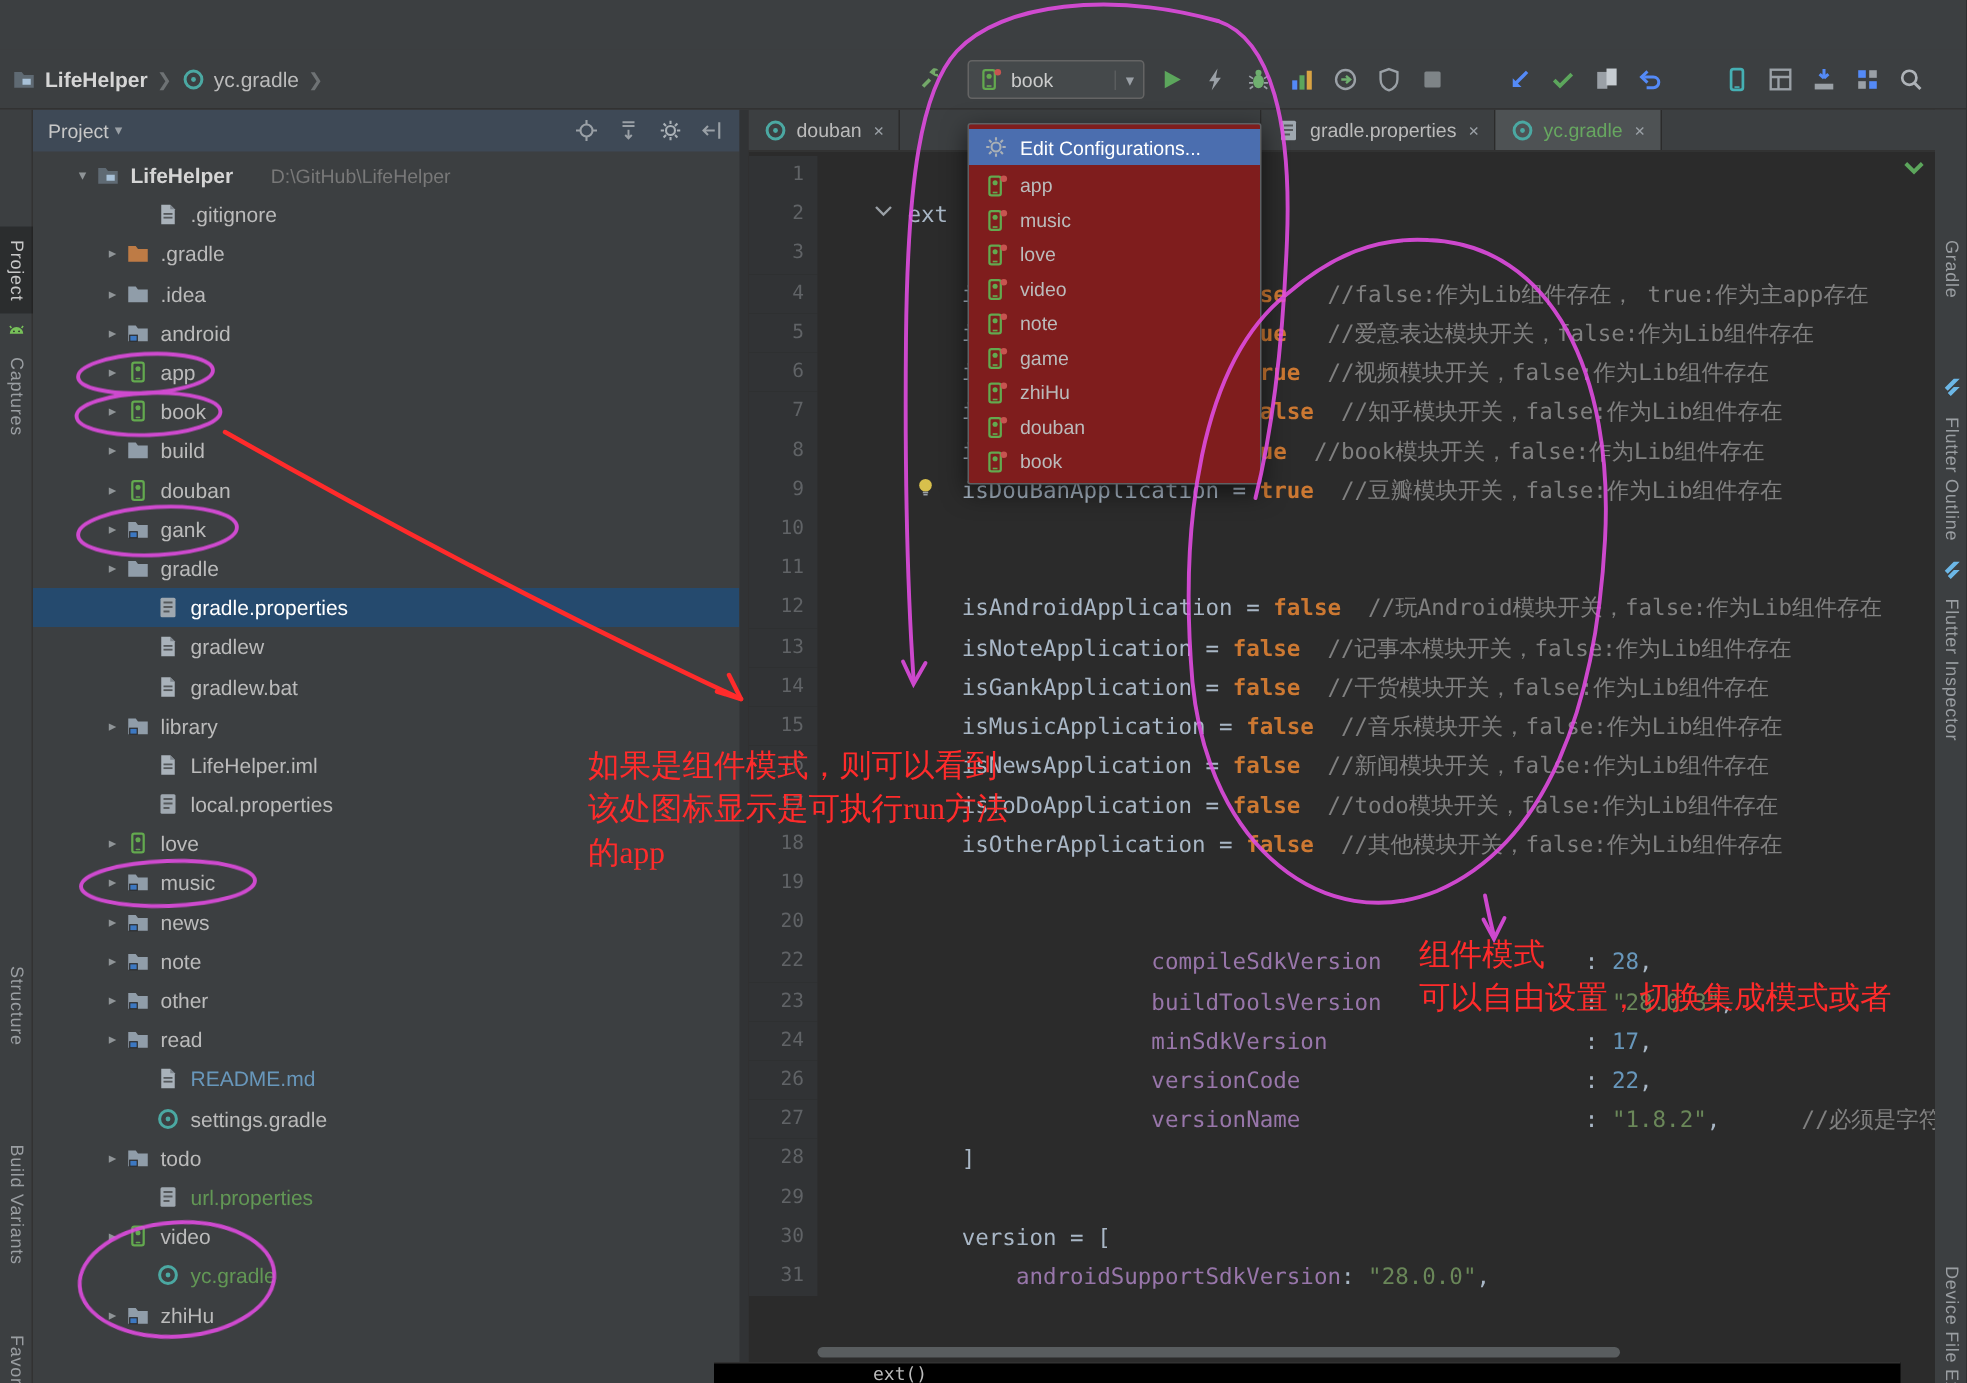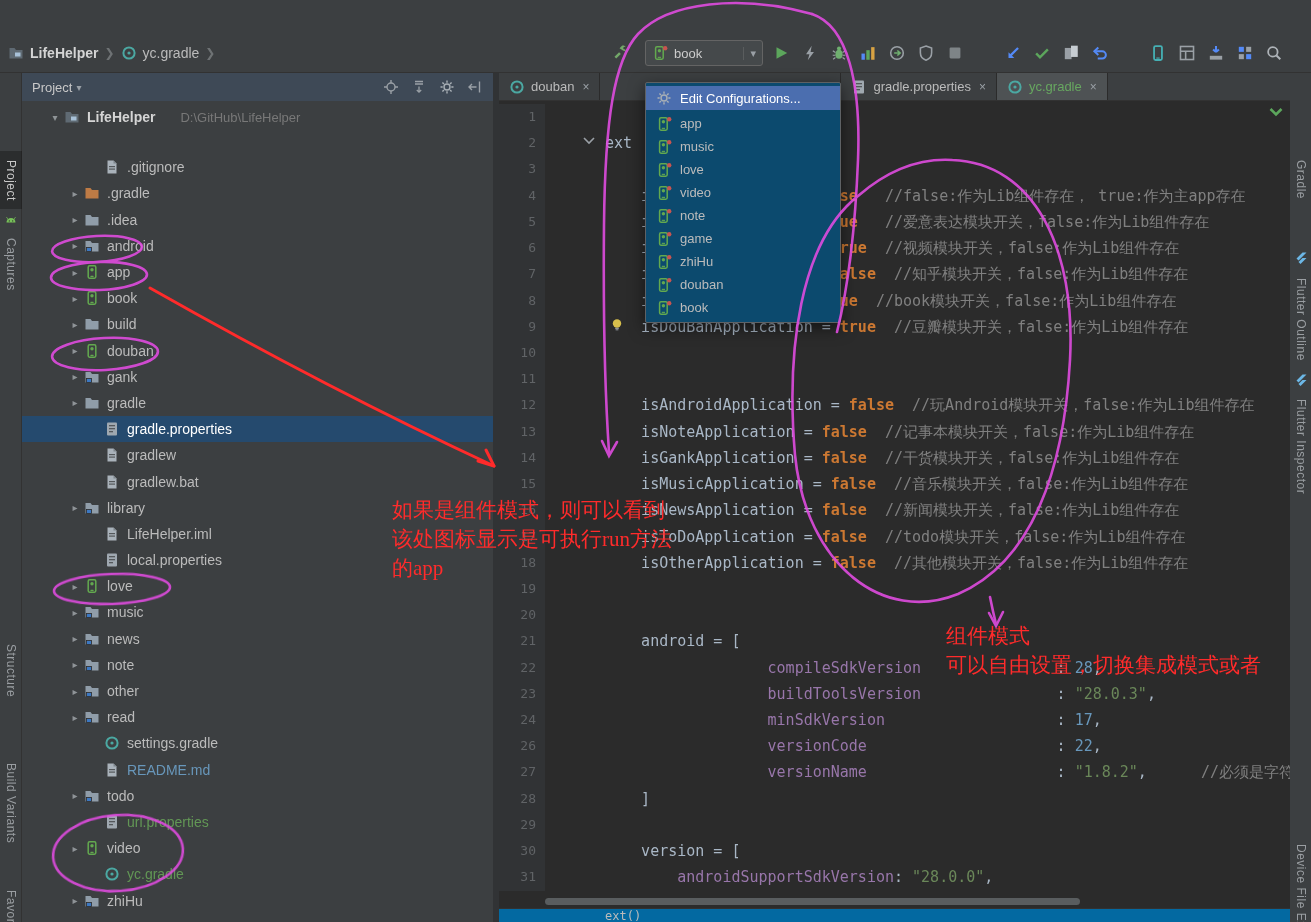--- a/index.html
+++ b/index.html
@@ -50,26 +50,26 @@
 .tab.active{background:#4E5254}
 .tab-filler{width:241px;flex:0 0 auto;background:#3C3F41;border-right:1px solid #2B2B2B}
 .tab-close{color:#9AA0A6;font-size:12px;margin-left:2px}
 .code{position:absolute;left:0;top:28px;right:0;bottom:0;overflow:hidden;font-family:"DejaVu Sans Mono","Liberation Mono",monospace;font-size:15px;padding-top:3px}
 .cl{display:flex;height:26.23px;line-height:26.23px}
 .cl .ln{width:46px;flex:0 0 46px;text-align:right;padding-right:9px;color:#606366;font-size:13px;background:#313335}
 .cl .ct{padding-left:60px;white-space:pre}
 .tk-p{color:#A9B7C6}.tk-k{color:#CC7832;font-weight:bold}.tk-c{color:#808080}
 .tk-key{color:#9876AA}.tk-n{color:#6897BB}.tk-s{color:#6A8759}
 .hscroll{position:absolute;left:545px;top:898px;width:535px;height:7px;background:#595D5F;border-radius:4px;z-index:8}
-.bottom-bar{position:absolute;left:499px;top:908px;width:791px;height:14px;background:#0369a1;border-top:1px solid #323232;z-index:9;font-size:12px;color:#BBB}
+.bottom-bar{position:absolute;left:476px;top:908px;width:791px;height:14px;background:#000000;border-top:1px solid #323232;z-index:9;font-size:12px;color:#BBB}
 .bottom-bar span{margin-left:106px;font-family:"DejaVu Sans Mono",monospace}
 
 .abs-ic{position:absolute;z-index:6}
 
-.popup{position:absolute;left:645px;top:82px;width:196px;background:#0c4a6e;border:1px solid #5E6164;border-radius:2px;box-shadow:0 5px 16px rgba(0,0,0,.55);z-index:30;padding:3px 0}
+.popup{position:absolute;left:645px;top:82px;width:196px;background:#7f1d1d;border:1px solid #5E6164;border-radius:2px;box-shadow:0 5px 16px rgba(0,0,0,.55);z-index:30;padding:3px 0}
 .pitem{display:flex;align-items:center;gap:8px;height:23px;padding:0 10px;font-size:13px;color:#BBB;cursor:default}
 .pitem .ic{flex:0 0 auto}
 .pitem.selected{background:var(--popup_selection);color:#FFF}
 .pitem.first{height:24px;margin-bottom:2px}
 
 .overlay{position:absolute;inset:0;z-index:40;pointer-events:none}
 .mg{stroke:var(--magenta);stroke-width:2.6;opacity:.9}
 .rd{stroke:var(--red);stroke-width:3}
 .red-note{position:absolute;z-index:25;color:var(--red);font-size:21px;line-height:29px;font-family:"Liberation Serif",serif;white-space:nowrap}
 </style>
@@ -291,21 +291,21 @@
           <span class="arrow">▾</span>
           <span class="ic">
             <svg viewBox="0 0 16 16" width="16" height="16">
               <path d="M1.5 3h5l1.5 2h6.5v8.5h-13z" fill="#5F6A73"></path>
               <rect x="7" y="7.5" width="5.5" height="4" fill="#A8C1D8"></rect>
             </svg>
           </span>
           <span style="font-weight: bold; color: rgb(213, 213, 213);">LifeHelper</span>
           <span class="tsub">D:\GitHub\LifeHelper</span>
         </div>
-        <div class="trow" style="padding-left: 44px; margin-top: 24px;">
+        <div class="trow" style="padding-left: 44px;">
           <span class="arrow" style="width: 38px;"></span>
           <span class="ic">
             <svg viewBox="0 0 16 16" width="16" height="16">
               <path d="M3.5 1.5h6l3 3v10h-9z" fill="#A9B2BA"></path>
               <path d="M9.5 1.5v3h3z" fill="#7E858C"></path>
               <rect x="5" y="7" width="6" height="1.2" fill="#54585B"></rect>
               <rect x="5" y="9.5" width="6" height="1.2" fill="#54585B"></rect>
             </svg>
           </span>
           <span>.gitignore</span>
@@ -527,39 +527,39 @@
               <path d="M1.5 3h5l1.5 2h6.5v8.5h-13z" fill="#909DA9"></path>
               <rect x="2.5" y="9.5" width="5" height="4" fill="#3C78C2" stroke="#2B2B2B" stroke-width="0.8"></rect>
             </svg>
           </span>
           <span>read</span>
         </div>
         <div class="trow" style="padding-left: 44px;">
           <span class="arrow" style="width: 38px;"></span>
           <span class="ic">
             <svg viewBox="0 0 16 16" width="16" height="16">
-              <circle cx="8" cy="8" r="5.6" fill="none" stroke="#4BA8A2" stroke-width="2"></circle>
-              <circle cx="8" cy="8" r="1.6" fill="#4BA8A2"></circle>
-            </svg>
-          </span>
-          <span>settings.gradle</span>
-        </div>
-        <div class="trow" style="padding-left: 44px;">
-          <span class="arrow" style="width: 38px;"></span>
-          <span class="ic">
-            <svg viewBox="0 0 16 16" width="16" height="16">
               <path d="M3.5 1.5h6l3 3v10h-9z" fill="#A9B2BA"></path>
               <path d="M9.5 1.5v3h3z" fill="#7E858C"></path>
               <rect x="5" y="7" width="6" height="1.2" fill="#54585B"></rect>
               <rect x="5" y="9.5" width="6" height="1.2" fill="#54585B"></rect>
             </svg>
           </span>
           <span style="color: rgb(104, 151, 187);">README.md</span>
         </div>
         <div class="trow" style="padding-left: 44px;">
+          <span class="arrow" style="width: 38px;"></span>
+          <span class="ic">
+            <svg viewBox="0 0 16 16" width="16" height="16">
+              <circle cx="8" cy="8" r="5.6" fill="none" stroke="#4BA8A2" stroke-width="2"></circle>
+              <circle cx="8" cy="8" r="1.6" fill="#4BA8A2"></circle>
+            </svg>
+          </span>
+          <span>settings.gradle</span>
+        </div>
+        <div class="trow" style="padding-left: 44px;">
           <span class="arrow">▸</span>
           <span class="ic">
             <svg viewBox="0 0 16 16" width="16" height="16">
               <path d="M1.5 3h5l1.5 2h6.5v8.5h-13z" fill="#909DA9"></path>
               <rect x="2.5" y="9.5" width="5" height="4" fill="#3C78C2" stroke="#2B2B2B" stroke-width="0.8"></rect>
             </svg>
           </span>
           <span>todo</span>
         </div>
         <div class="trow" style="padding-left: 44px;">
@@ -719,24 +719,20 @@
           <span class="ln">18</span>
           <span class="ct"><span class="tk-p">    isOtherApplication = </span><span class="tk-k">false</span><span class="tk-p">  </span><span class="tk-c">//其他模块开关，false:作为Lib组件存在</span></span>
         </div>
         <div class="cl">
           <span class="ln">19</span>
           <span class="ct"></span>
         </div>
         <div class="cl">
           <span class="ln">20</span>
           <span class="ct"></span>
-        </div>
-        <div class="cl">
-          <span class="ln">21</span>
-          <span class="ct"><span class="tk-p">    android = [</span></span>
         </div>
         <div class="cl">
           <span class="ln">22</span>
           <span class="ct"><span class="tk-p">                  </span><span class="tk-key">compileSdkVersion</span><span class="tk-p">               : </span><span class="tk-n">28</span><span class="tk-p">,</span></span>
         </div>
         <div class="cl">
           <span class="ln">23</span>
           <span class="ct"><span class="tk-p">                  </span><span class="tk-key">buildToolsVersion</span><span class="tk-p">               : </span><span class="tk-s">"28.0.3"</span><span class="tk-p">,</span></span>
         </div>
         <div class="cl">

